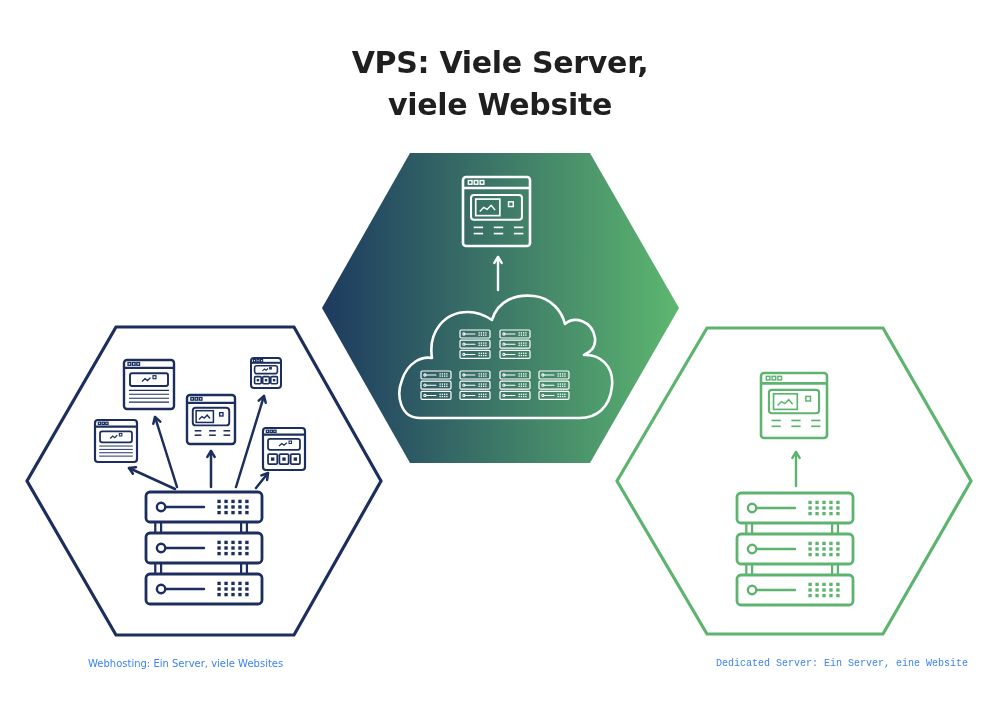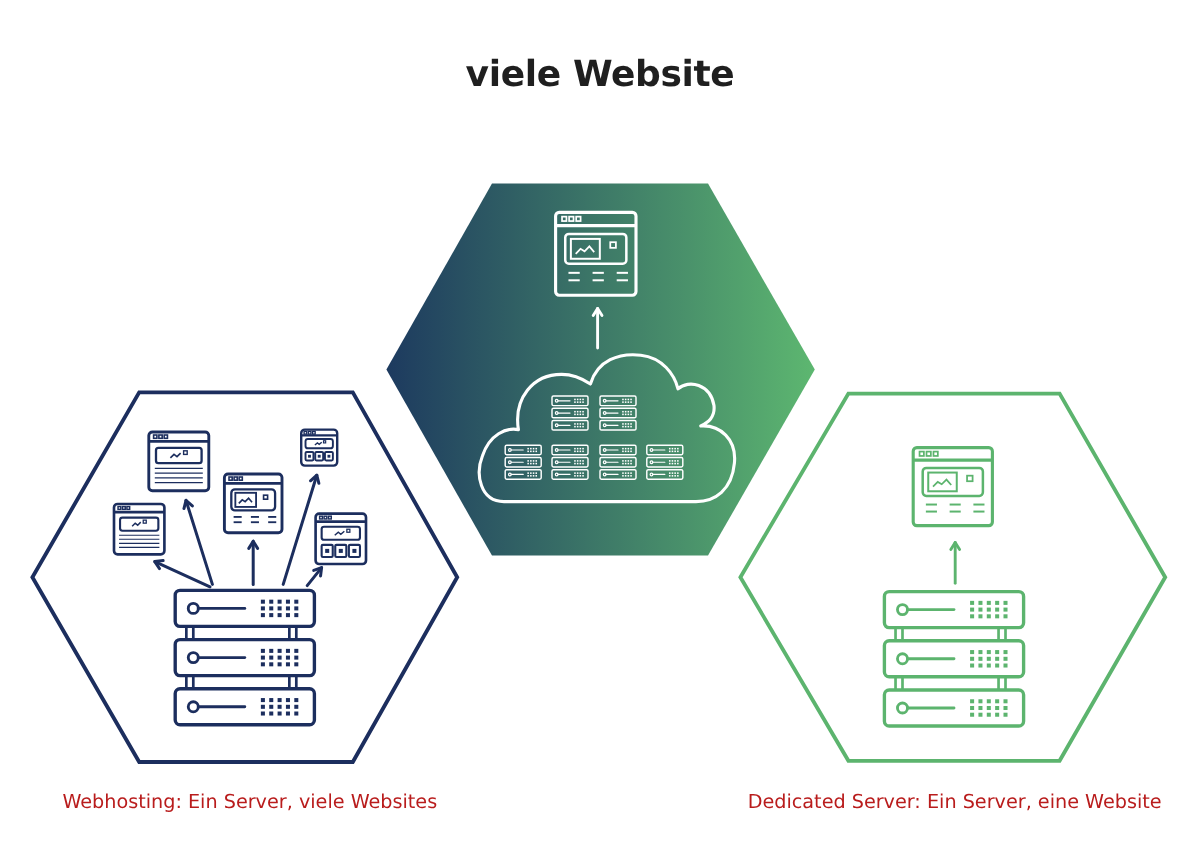--- a/index.html
+++ b/index.html
@@ -1,28 +1,29 @@
 <!DOCTYPE html>
 <html><head>
   <meta charset="utf-8">
   <style>
     html, body { margin: 0; padding: 0; background: #ffffff; }
     body { width: 1000px; height: 715px; position: relative; overflow: hidden;
            font-family: "DejaVu Sans", "Liberation Sans", sans-serif; }
     .title { position: absolute; left: 0; width: 1000px; top: 42px; text-align: center;
              font-size: 30px; font-weight: bold; line-height: 42px; color: #1f1f1f; letter-spacing: -0.3px; }
-    .caption { position: absolute; top: 658px; font-size: 16px; color: #b91c1c; white-space: nowrap; }
+    .caption { position: absolute; top: 658px; font-size: 10px; color: #3b82f6; white-space: nowrap; margin-left: 36px; }
     #cap-left { left: 52px; }
-    #cap-right { right: 32px; }
+    #cap-right { right: 32px; font-family: Liberation Mono, monospace; }
     svg#diagram { position: absolute; left: 0; top: 0; }
   </style>
 </head>
 <body>
 
 <div class="title">
+  <div>VPS: Viele Server,</div>
   <div>viele Website</div>
 </div>
 
 <svg id="diagram" width="1000" height="715" viewBox="0 0 1000 715">
   <defs>
     <linearGradient id="vpsGrad" x1="0" y1="0" x2="1" y2="0">
       <stop offset="0" id="grad-s0" stop-color="#1d3a5f"></stop>
       <stop offset="1" id="grad-s1" stop-color="#5db770"></stop>
     </linearGradient>
   </defs>

